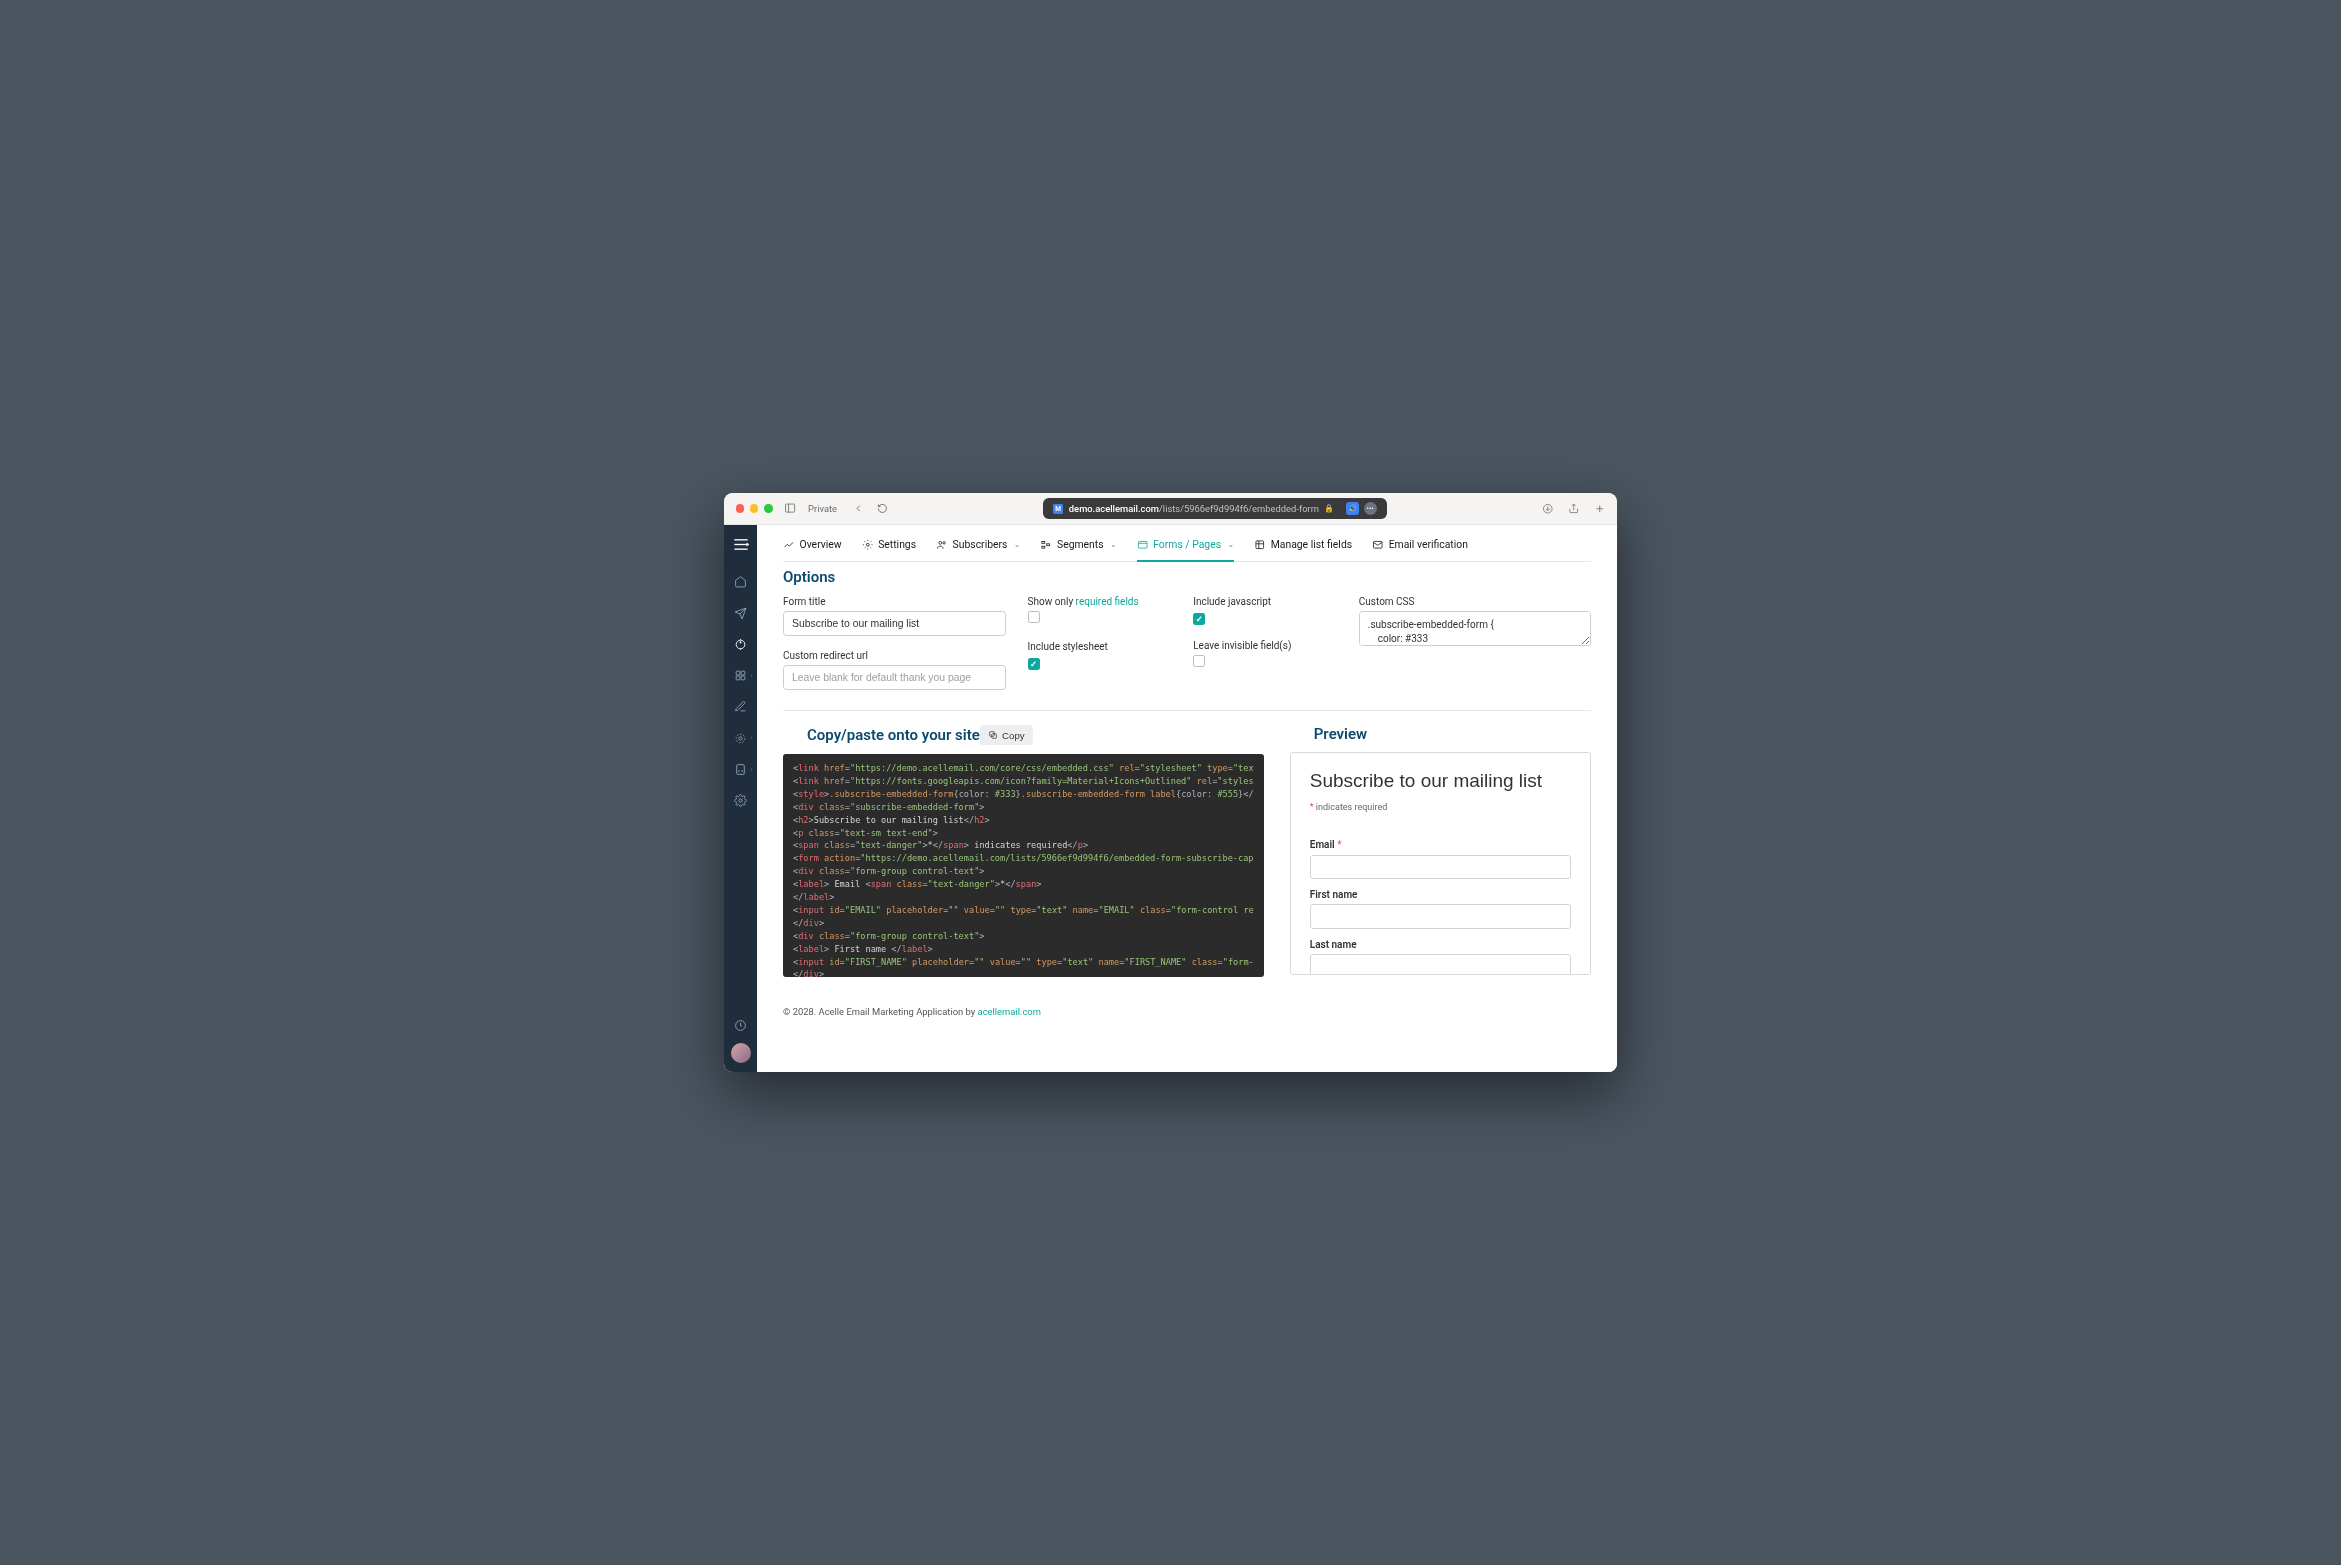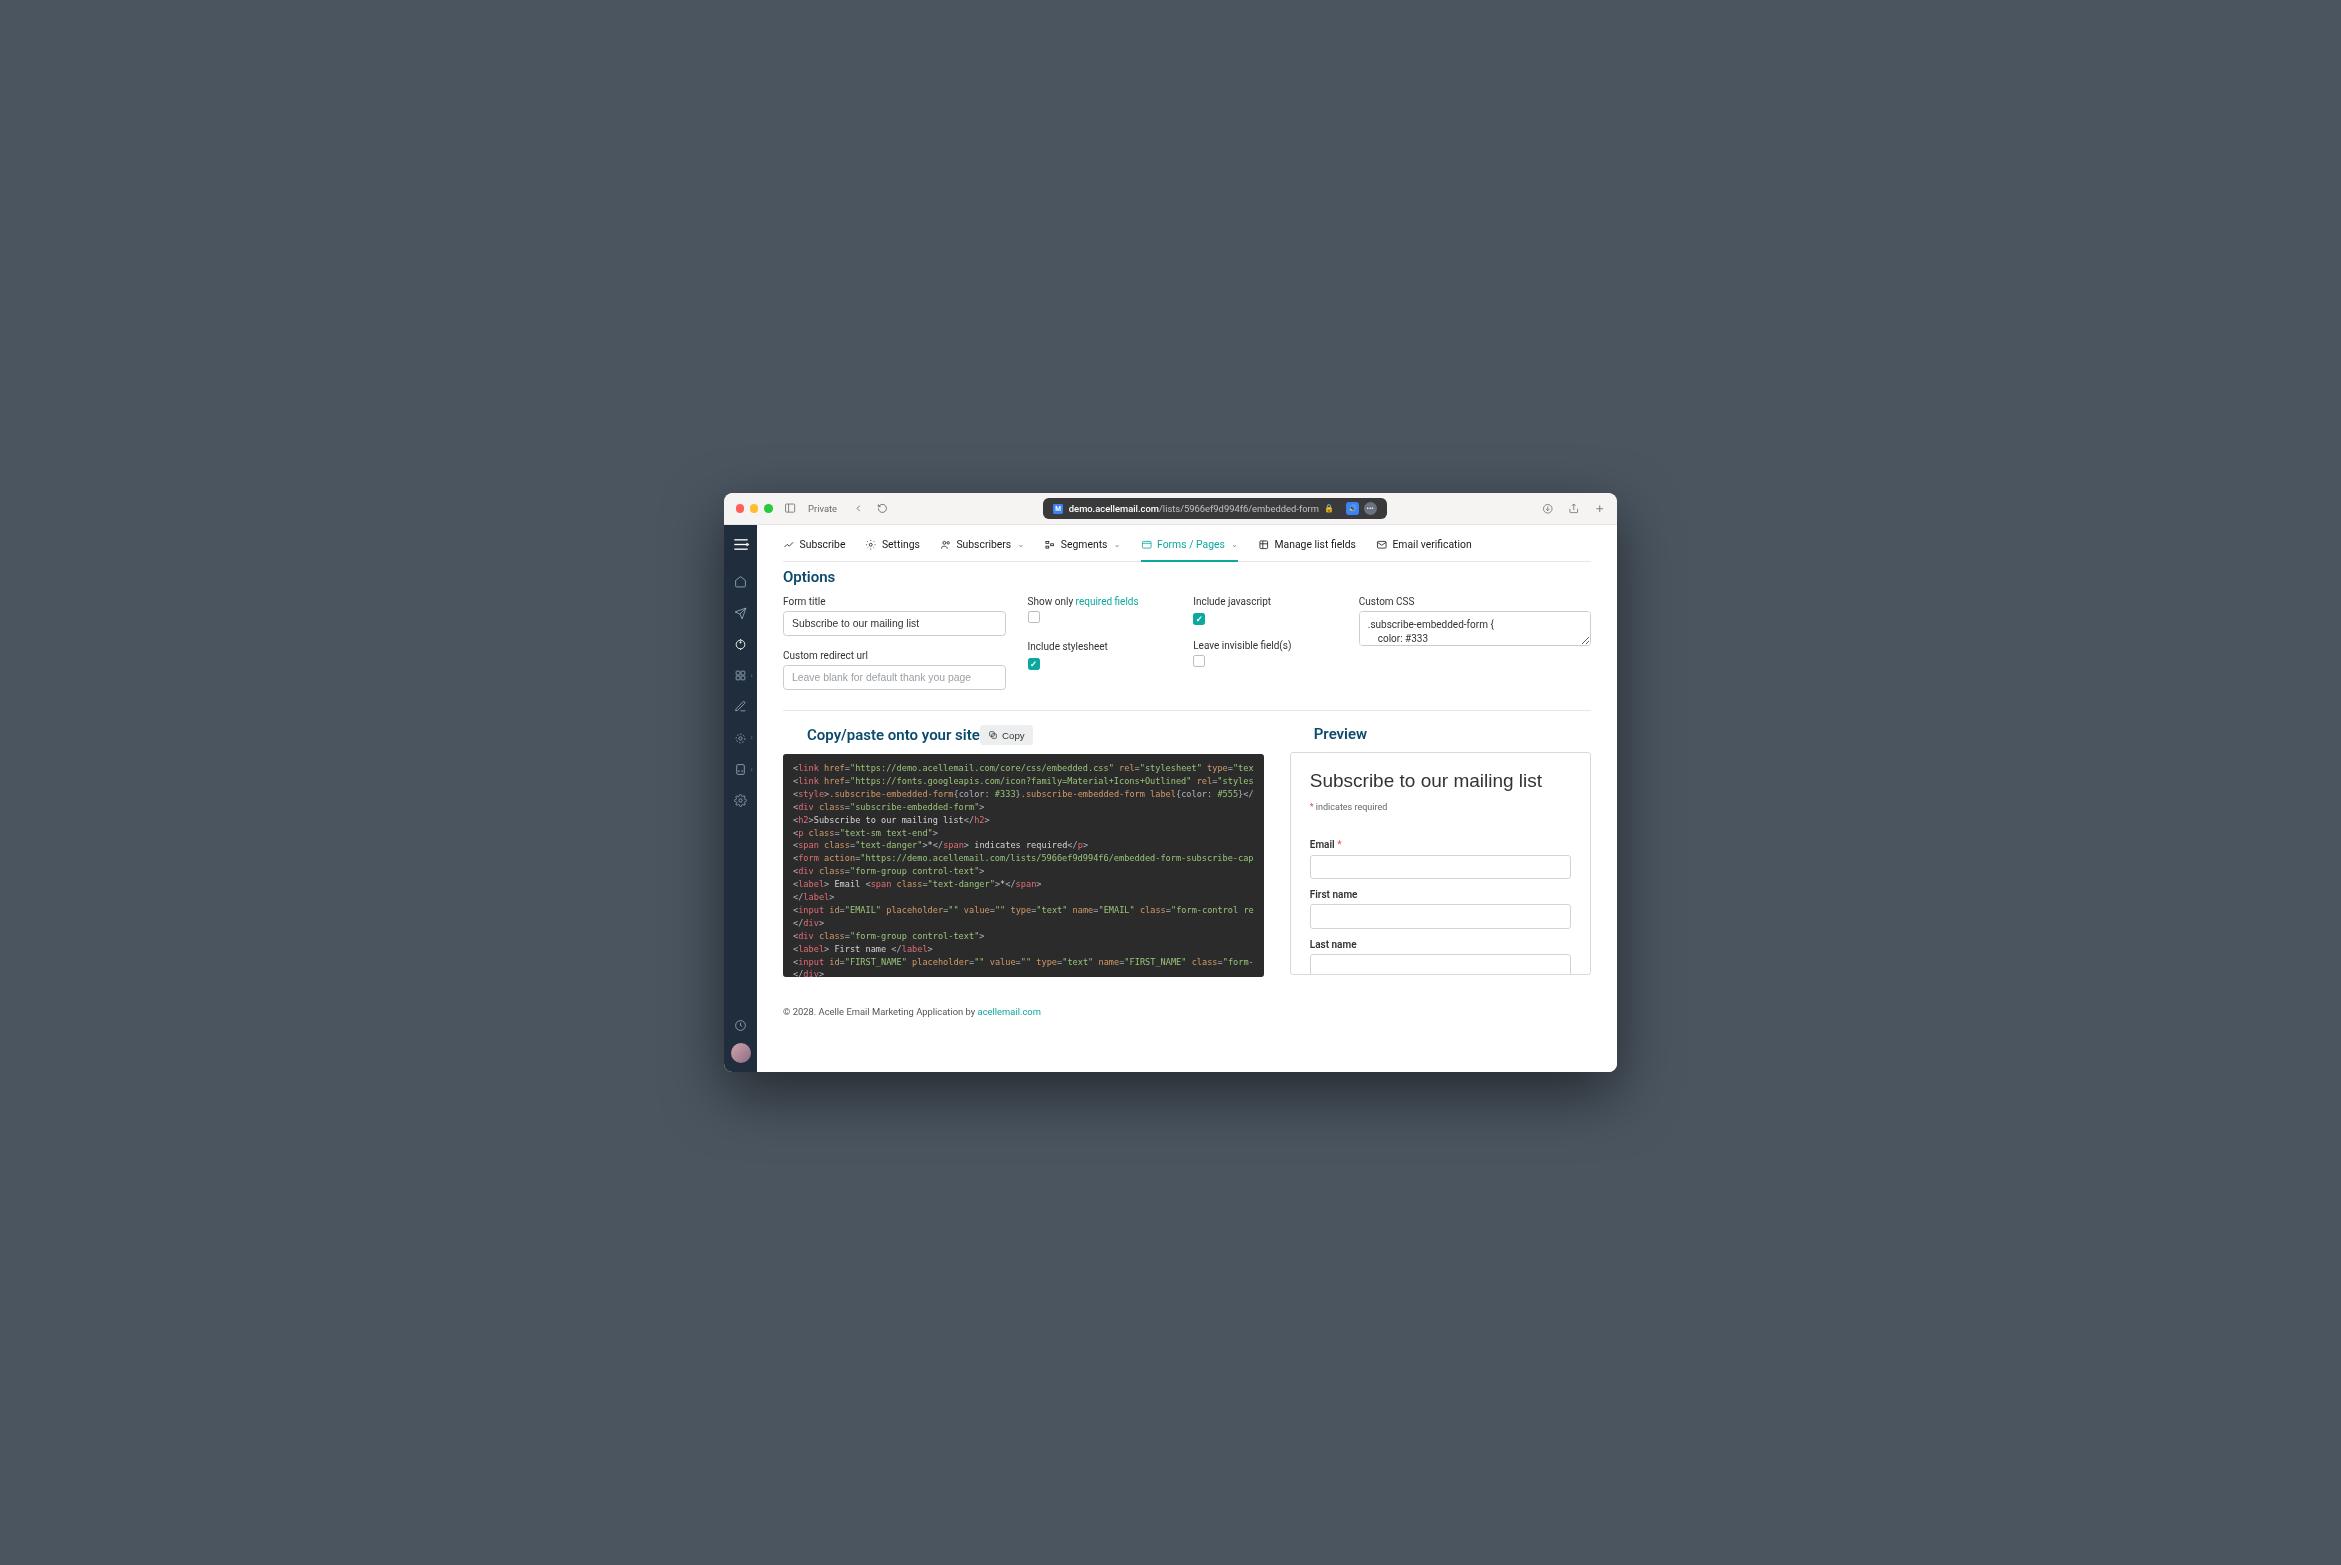--- a/index.html
+++ b/index.html
@@ -275,21 +275,21 @@
         </div>
       <div class="sb-avatar"></div>
     </div>
 
     <div class="main">
       <div class="tabs">
         <div class="tab">
             <svg viewBox="0 0 24 24" fill="none" stroke="currentColor" stroke-width="1.7">
               <polyline points="3 17 9 11 13 15 21 7"></polyline>
             </svg>
-            <span>Subscribe</span>
+            <span>Overview</span>
           </div>
         <div class="tab">
             <svg viewBox="0 0 24 24" fill="none" stroke="currentColor" stroke-width="1.7">
               <circle cx="12" cy="12" r="3"></circle>
               <path d="M12 2v2M12 20v2M4.9 4.9l1.4 1.4M17.7 17.7l1.4 1.4M2 12h2M20 12h2M4.9 19.1l1.4-1.4M17.7 6.3l1.4-1.4"></path>
             </svg>
             <span>Settings</span>
           </div>
         <div class="tab">
             <svg viewBox="0 0 24 24" fill="none" stroke="currentColor" stroke-width="1.7">

